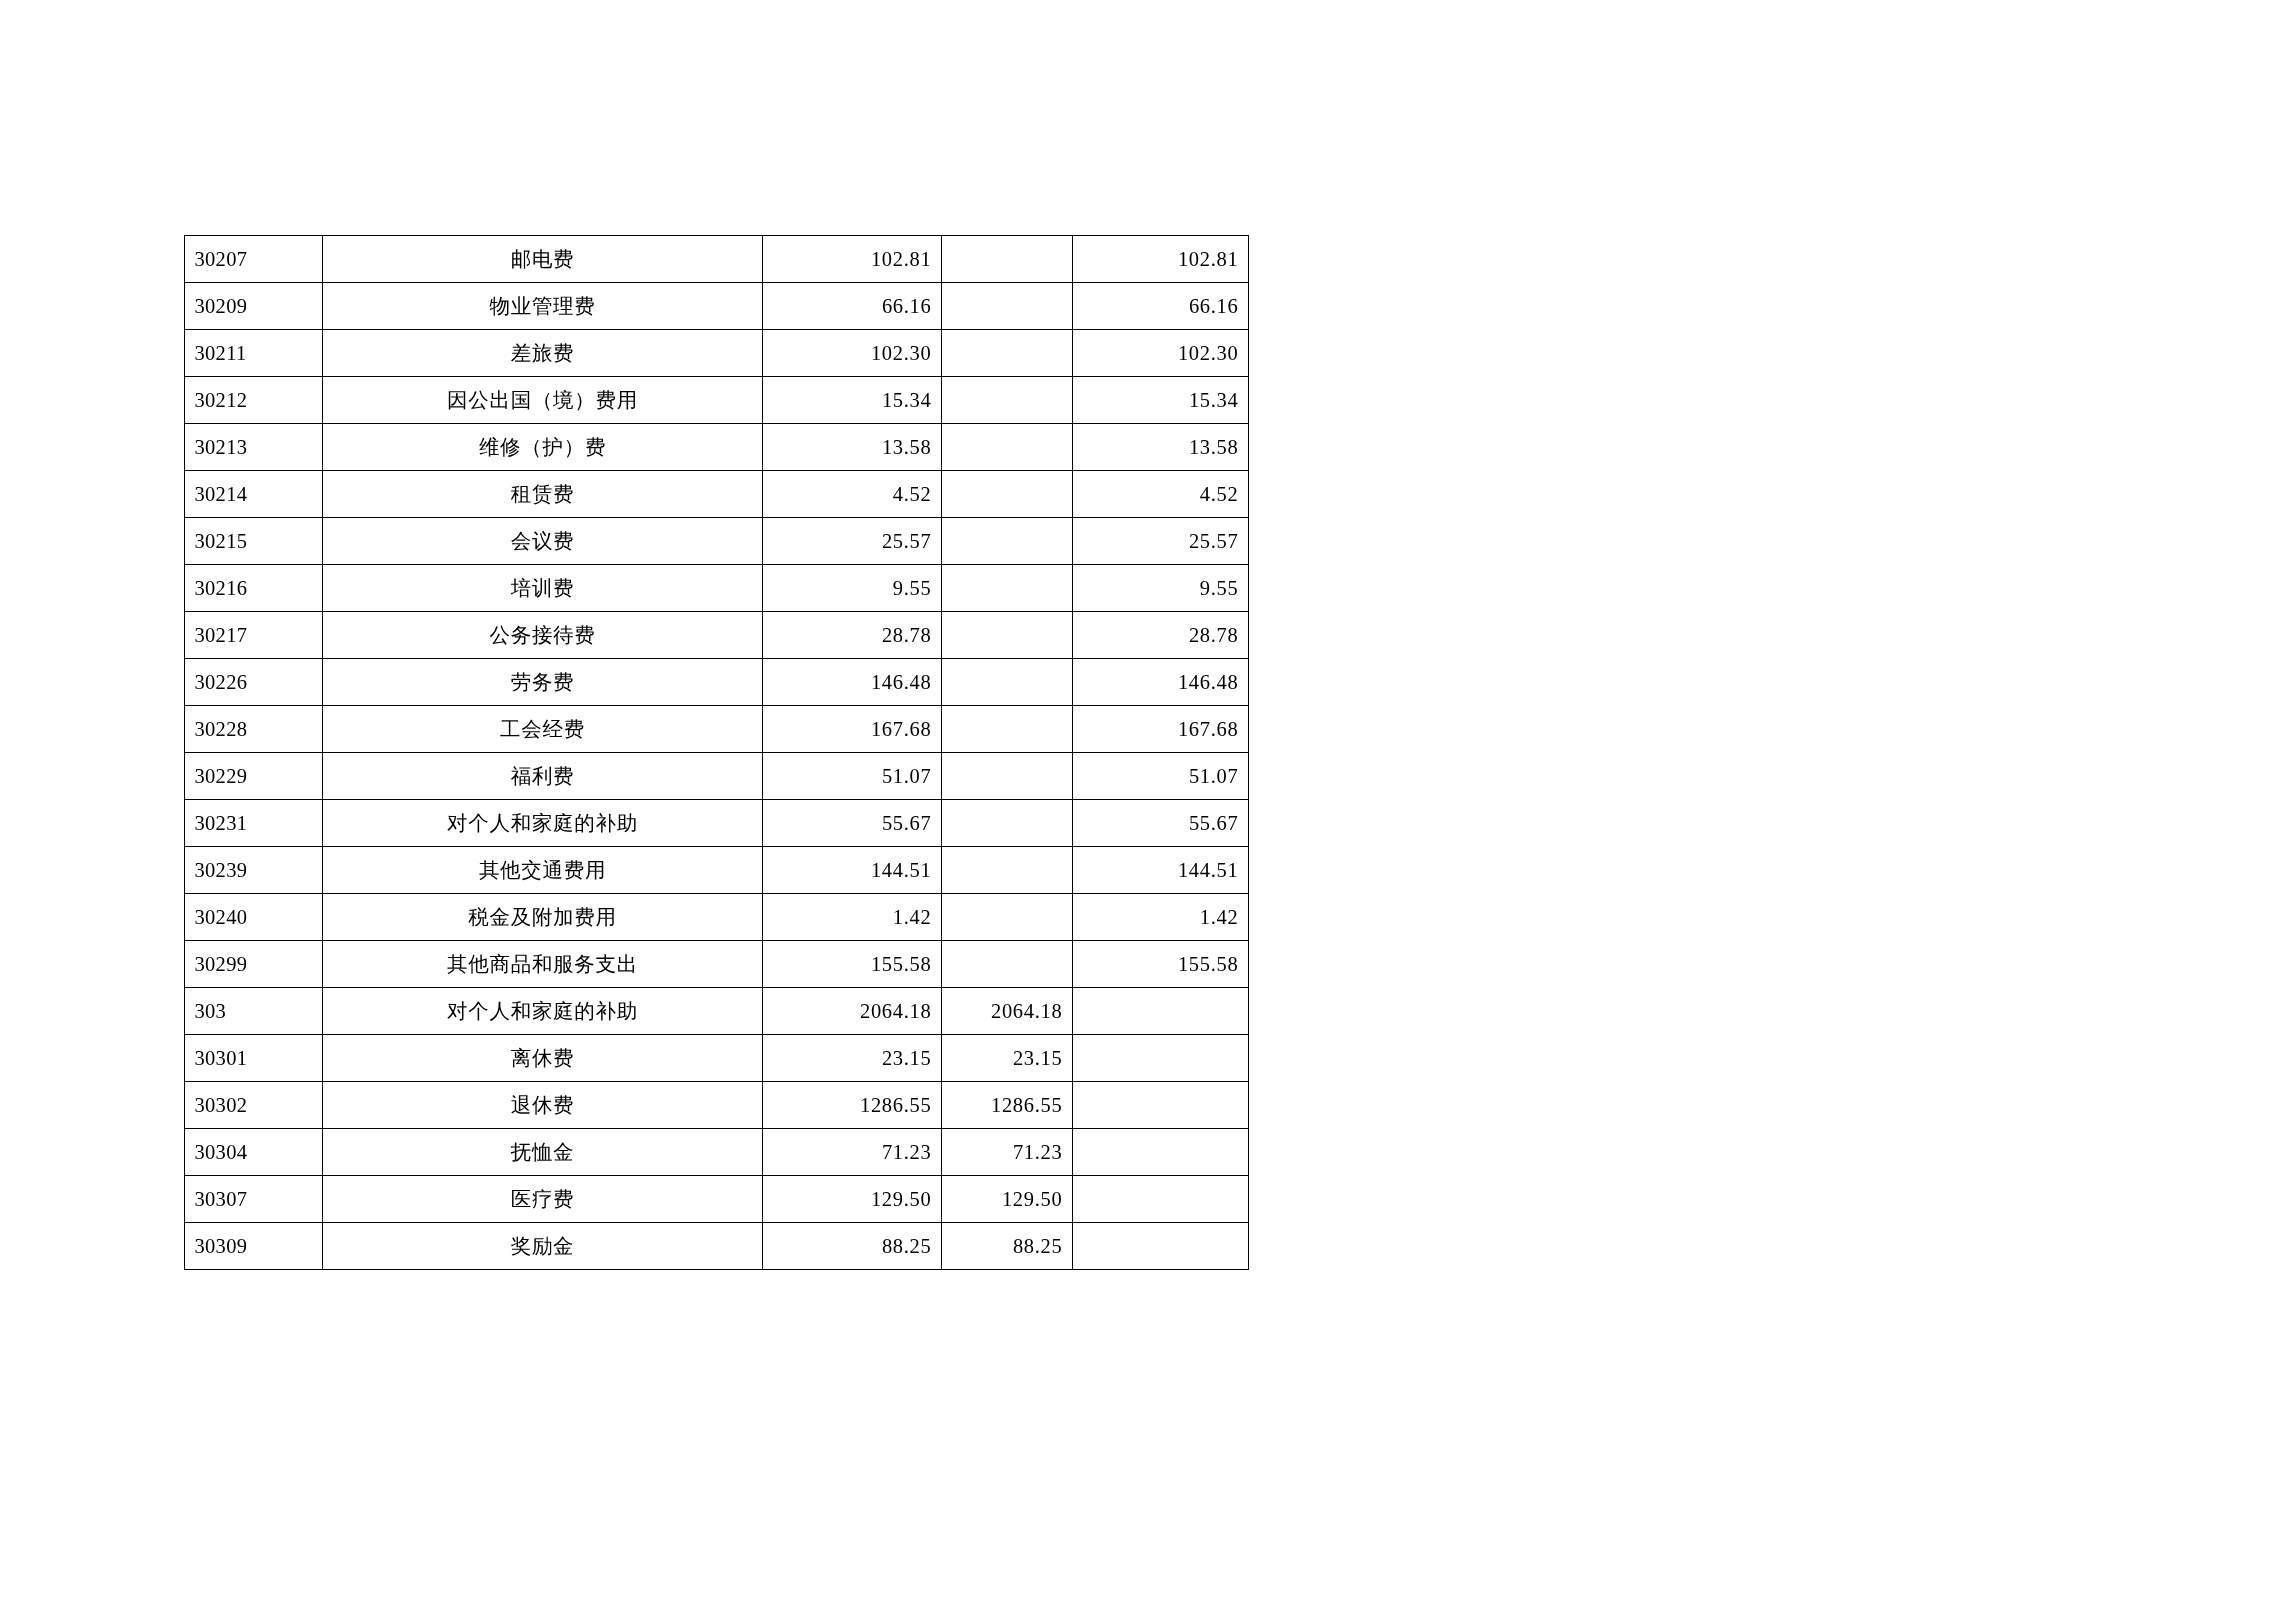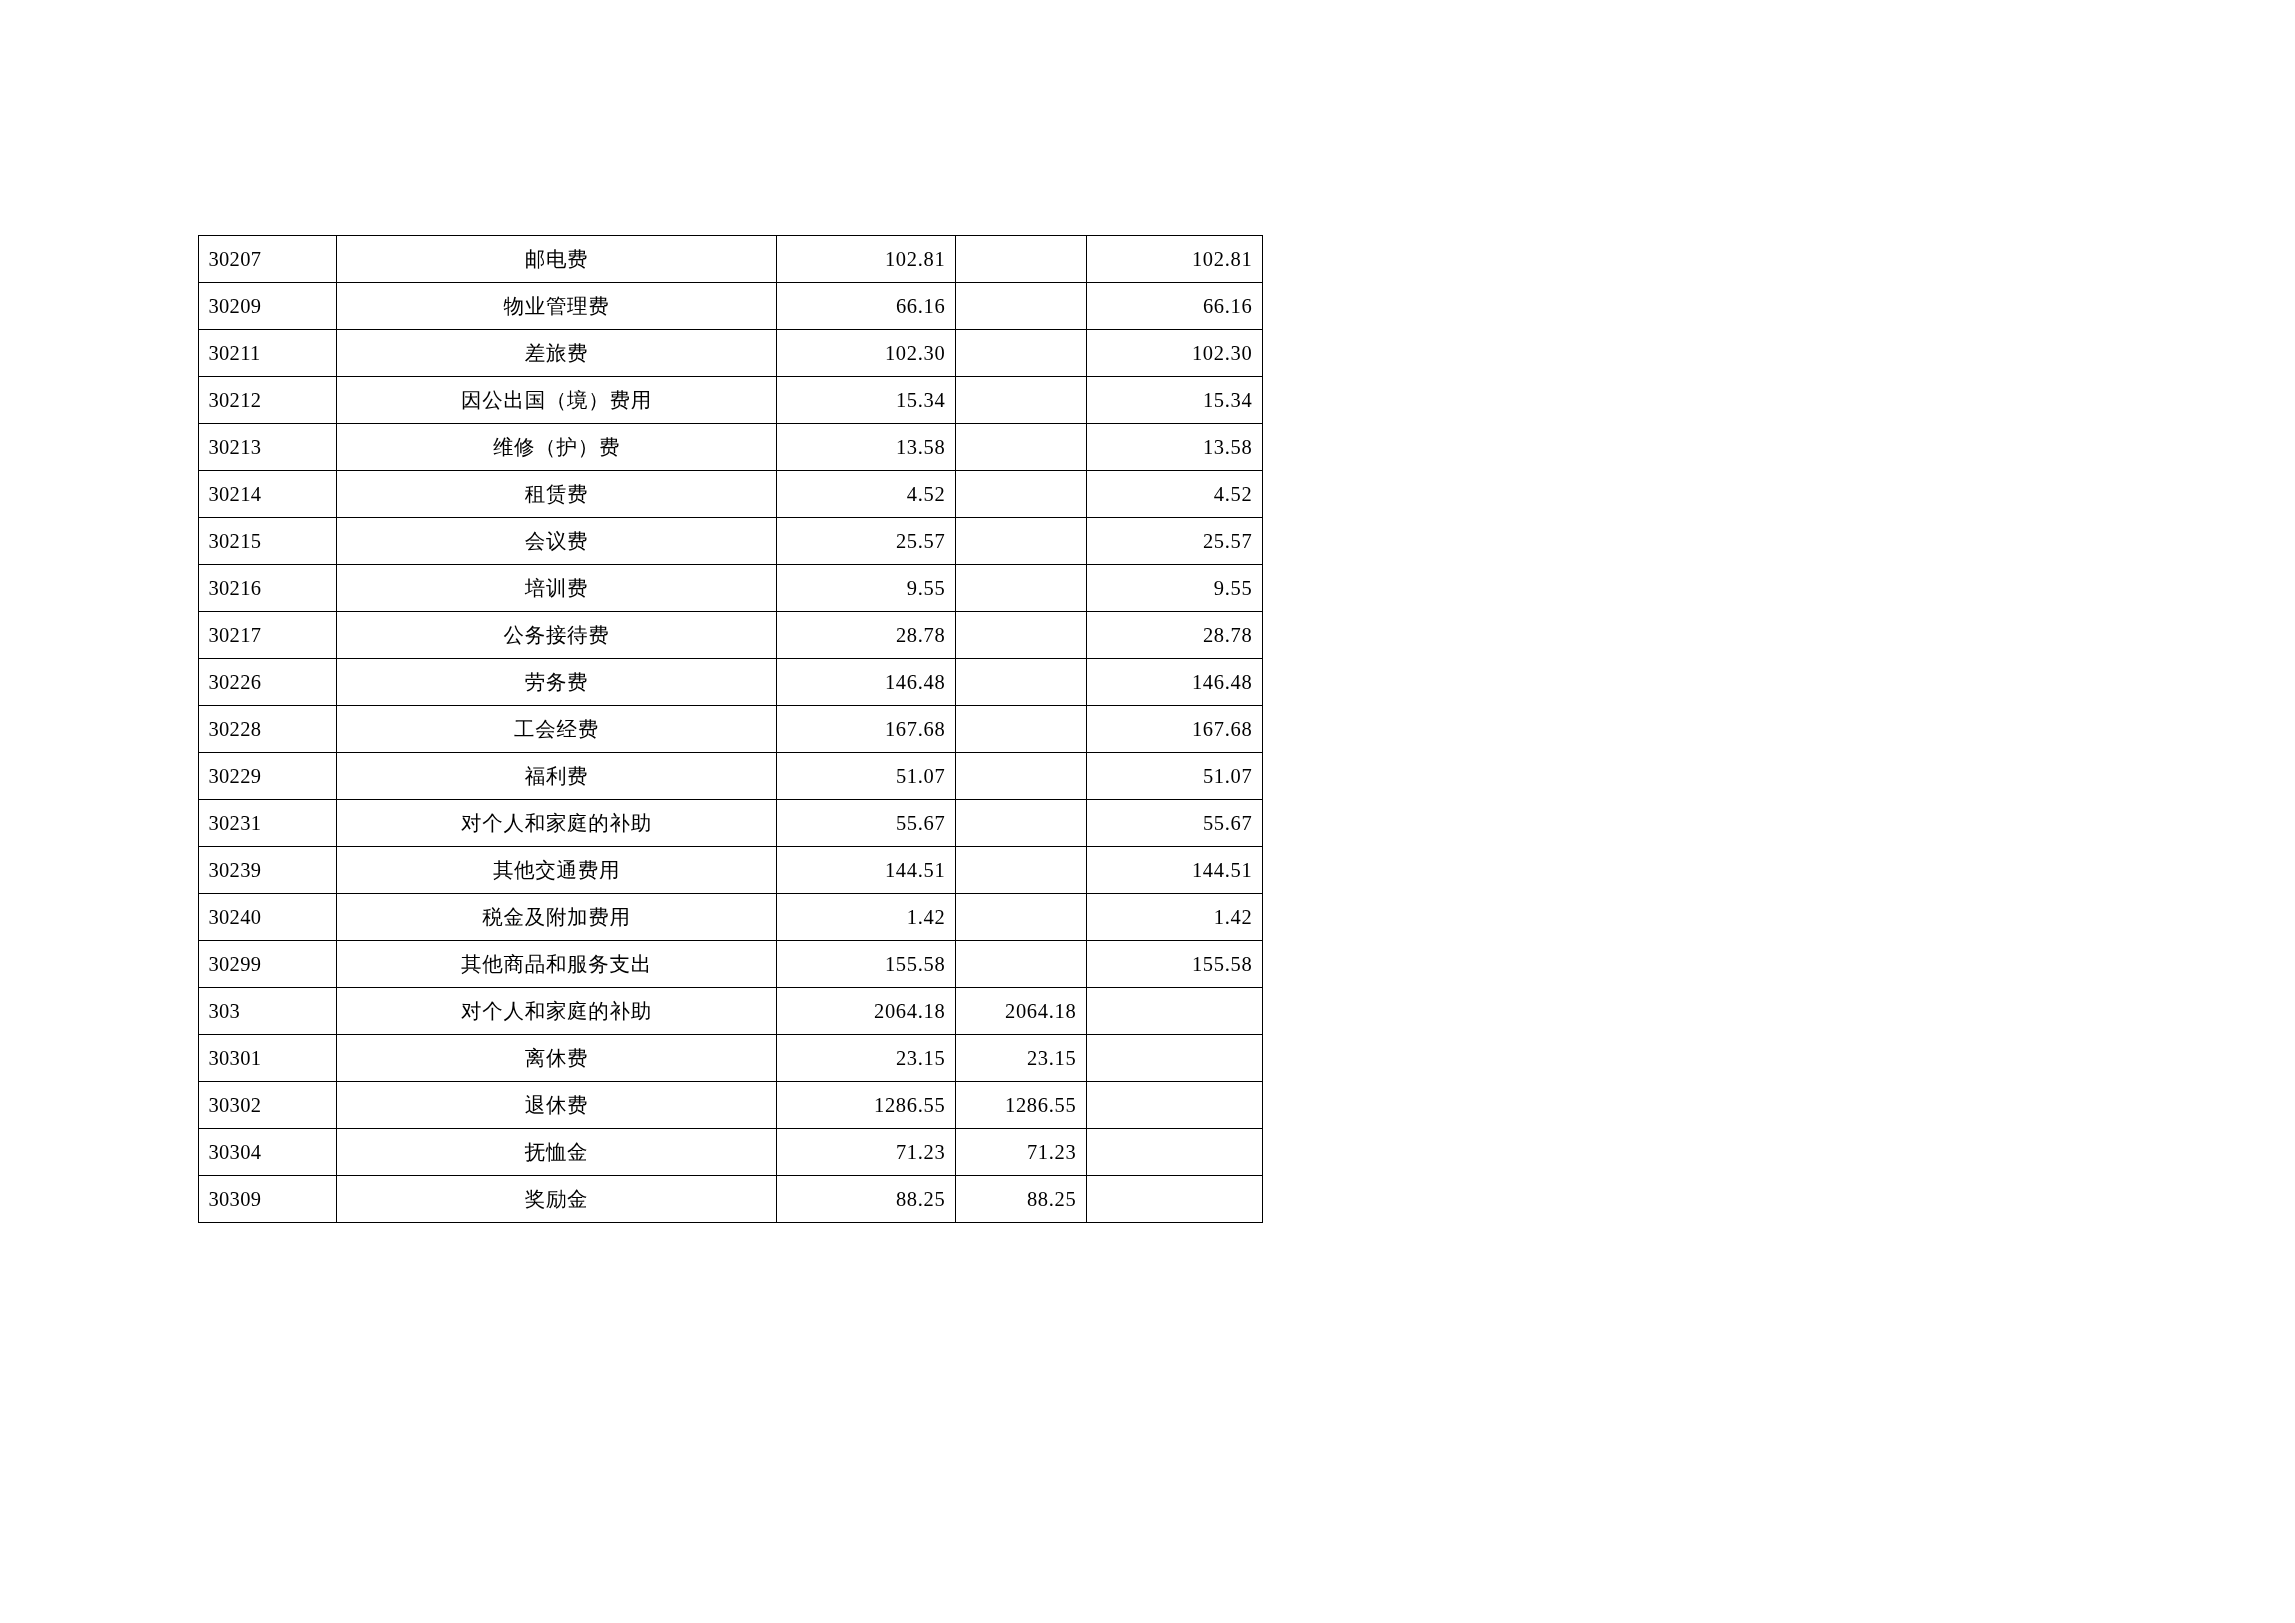--- a/index.html
+++ b/index.html
@@ -15,21 +15,21 @@
     overflow: hidden;
   }
   .page {
     position: relative;
     width: 2295px;
     height: 1623px;
     background: #ffffff;
   }
   .table-wrap {
     position: absolute;
-    left: 198px;
+    left: 184px;
     top: 235px;
     width: 1064px;
   }
   table.budget {
     border-collapse: collapse;
     table-layout: fixed;
     width: 1064px;
   }
   table.budget col.c-code  { width: 138px; }
   table.budget col.c-name  { width: 440px; }
@@ -209,20 +209,27 @@
             <td class="num"></td>
           </tr>
           <tr>
             <td class="code">30304</td>
             <td class="name">抚恤金</td>
             <td class="num">71.23</td>
             <td class="num">71.23</td>
             <td class="num"></td>
           </tr>
           <tr>
+            <td class="code">30307</td>
+            <td class="name">医疗费</td>
+            <td class="num">129.50</td>
+            <td class="num">129.50</td>
+            <td class="num"></td>
+          </tr>
+          <tr>
             <td class="code">30309</td>
             <td class="name">奖励金</td>
             <td class="num">88.25</td>
             <td class="num">88.25</td>
             <td class="num"></td>
           </tr>
         </tbody>
     </table>
   </div>
 </div>

